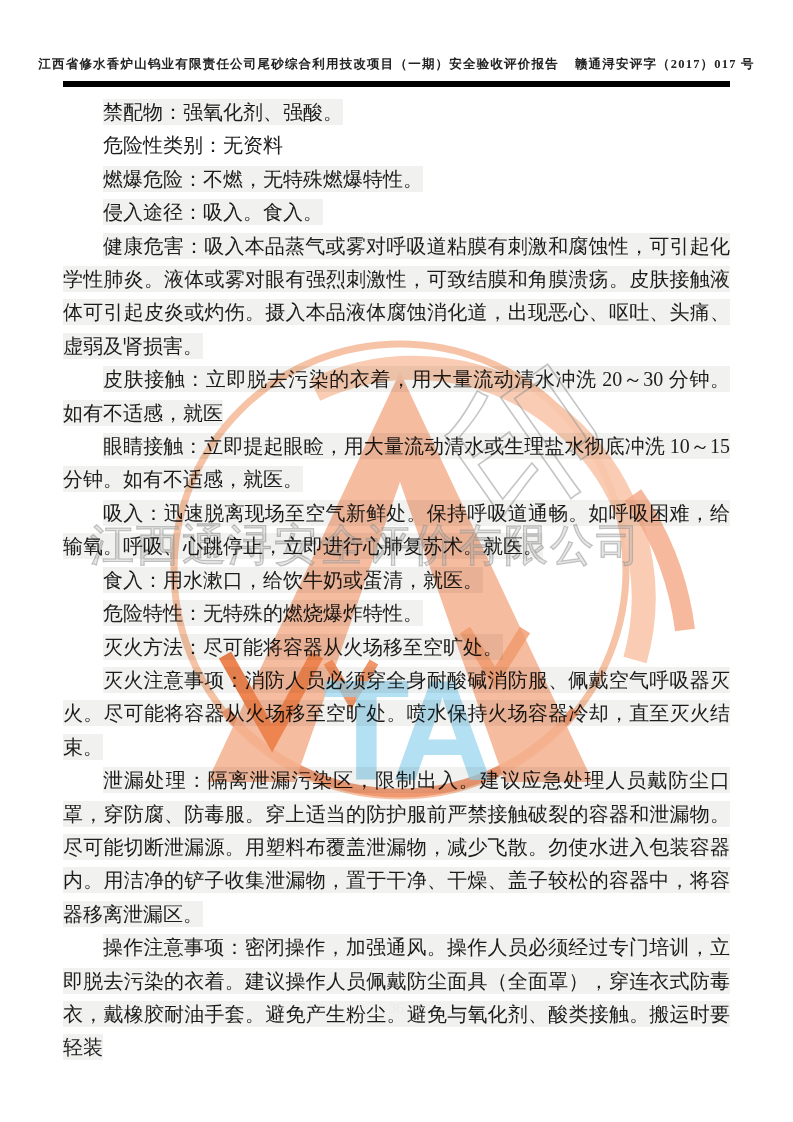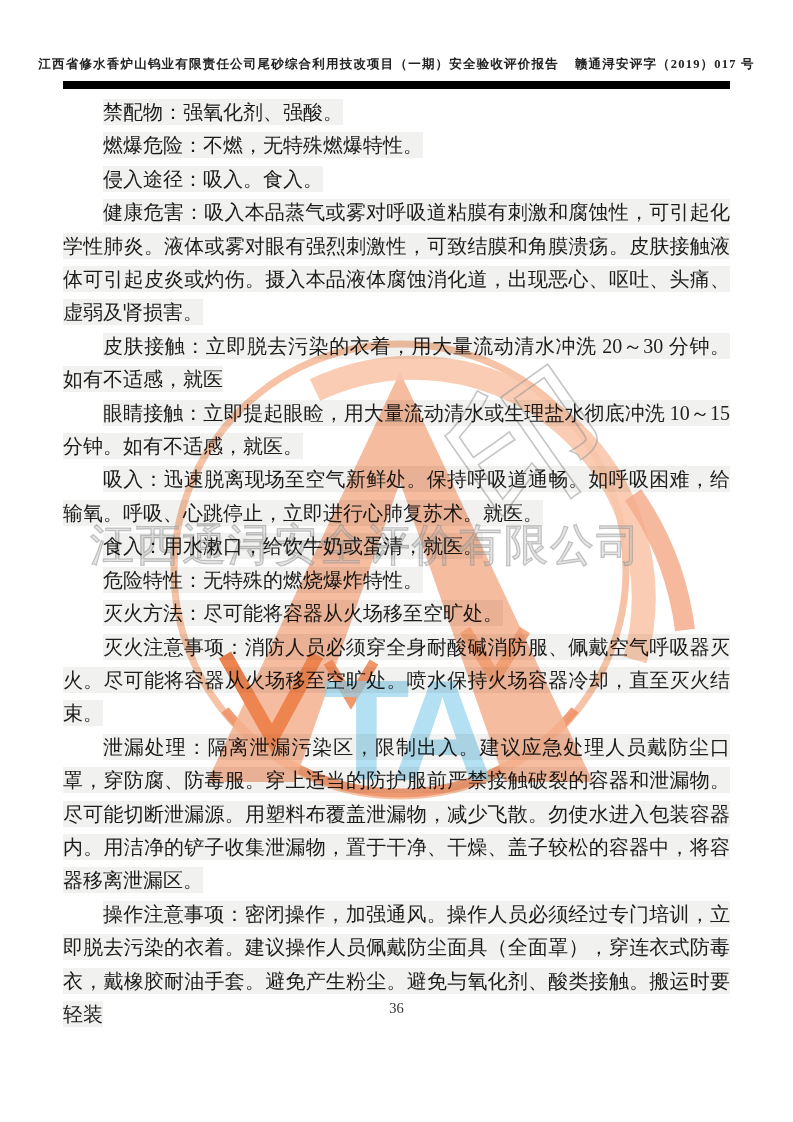--- a/index.html
+++ b/index.html
@@ -7,21 +7,21 @@
     position:relative;
     width:793px;height:1122px;
     background:#ffffff;
     overflow:hidden;
     font-family:"Liberation Serif","DejaVu Serif",serif;
     color:#1c1c1c;
   }
   
   .header{
     position:absolute;left:63px;right:63px;top:56px;
-    border-bottom:8px solid #000000;
+    border-bottom:6px solid #000000;
     padding-bottom:8px;
     display:flex;justify-content:center;gap:16px;
     font-size:12.5px;font-weight:700;letter-spacing:1.2px;
     white-space:nowrap;color:#222;
   }
   
   .body-text{
     position:absolute;left:63px;top:96px;width:667px;
     font-size:20px;line-height:33.4px;
     text-align:justify;
@@ -51,25 +51,26 @@
     -webkit-text-stroke:1.2px rgba(150,150,150,0.55);
   }
 </style>
 </head>
 <body>
 
 <div class="page">
 
   <div class="header">
     <span>江西省修水香炉山钨业有限责任公司尾砂综合利用技改项目（一期）安全验收评价报告</span>
-    <span>赣通浔安评字（2019）017 号</span>
+    <span>赣通浔安评字（2017）017 号</span>
   </div>
 
   <div class="body-text">
     <p><span class="hl">禁配物：强氧化剂、强酸。</span></p>
+    <p><span class="nohl">危险性类别：无资料</span></p>
     <p><span class="hl">燃爆危险：不燃，无特殊燃爆特性。</span></p>
     <p><span class="hl">侵入途径：吸入。食入。</span></p>
     <p><span class="hl">健康危害：吸入本品蒸气或雾对呼吸道粘膜有刺激和腐蚀性，可引起化学性肺炎。液体或雾对眼有强烈刺激性，可致结膜和角膜溃疡。皮肤接触液体可引起皮炎或灼伤。摄入本品液体腐蚀消化道，出现恶心、呕吐、头痛、虚弱及肾损害。</span></p>
     <p><span class="hl">皮肤接触：立即脱去污染的衣着，用大量流动清水冲洗 20～30 分钟。如有不适感，就医</span></p>
     <p><span class="hl">眼睛接触：立即提起眼睑，用大量流动清水或生理盐水彻底冲洗 10～15 分钟。如有不适感，就医。</span></p>
     <p><span class="hl">吸入：迅速脱离现场至空气新鲜处。保持呼吸道通畅。如呼吸困难，给输氧。呼吸、心跳停止，立即进行心肺复苏术。就医。</span></p>
     <p><span class="hl">食入：用水漱口，给饮牛奶或蛋清，就医。</span></p>
     <p><span class="hl">危险特性：无特殊的燃烧爆炸特性。</span></p>
     <p><span class="hl">灭火方法：尽可能将容器从火场移至空旷处。</span></p>
     <p><span class="hl">灭火注意事项：消防人员必须穿全身耐酸碱消防服、佩戴空气呼吸器灭火。尽可能将容器从火场移至空旷处。喷水保持火场容器冷却，直至灭火结束。</span></p>

